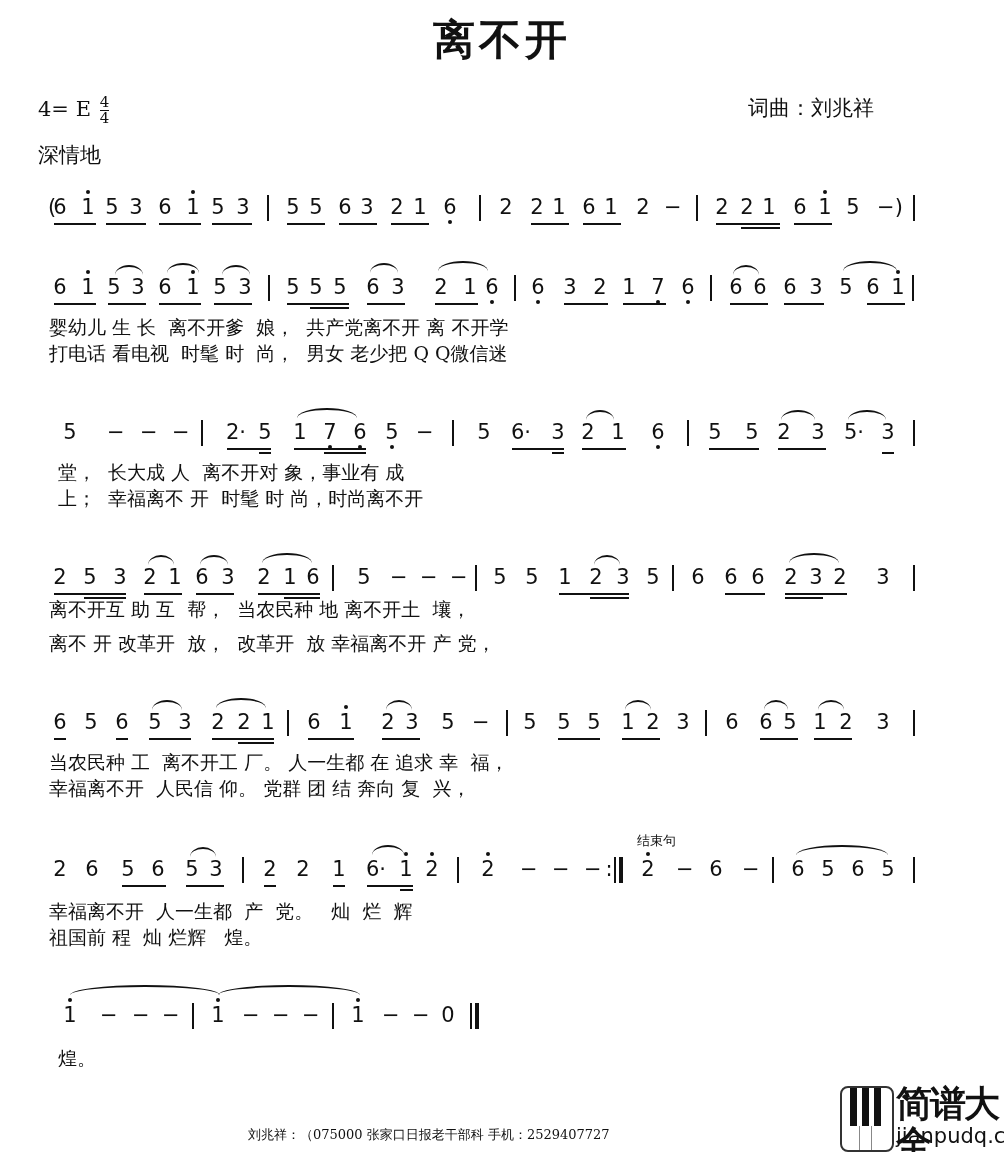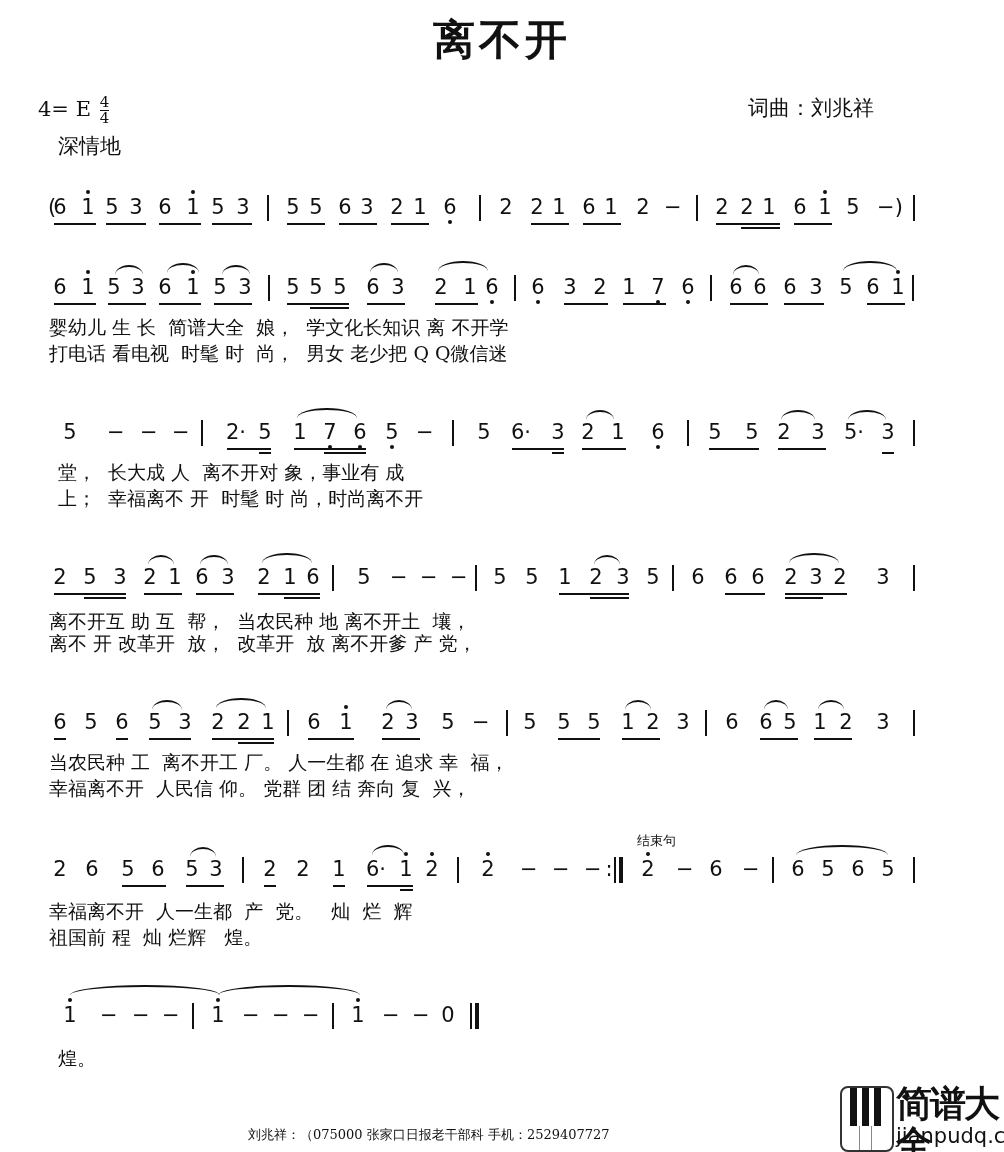--- a/index.html
+++ b/index.html
@@ -25,21 +25,21 @@
 
 <div class="abs title">离不开</div>
 
 <div class="abs meta" style="left:38px;top:95px;">
   <span>4= E</span>
   <span style="display:inline-block;vertical-align:middle;text-align:center;font-size:15px;line-height:15px;margin-left:2px;">
     <span style="display:block;border-bottom:1px solid #111;">4</span>
     <span style="display:block;">4</span>
   </span>
 </div>
-<div class="abs meta" style="left:38px;top:132px;margin-left:20px;">深情地</div>
+<div class="abs meta" style="left:38px;top:141px;">深情地</div>
 <div class="abs meta" style="left:748px;top:94px;">词曲：刘兆祥</div>
 
 <div class="row" style="top:195px;">
   <span class="n" style="left:44px;">(</span>
   <span class="n" style="left:52px;">6</span>
     <span class="n hi" style="left:80px;">1</span>
   <span class="n" style="left:104px;">5</span>
     <span class="n" style="left:128px;">3</span>
   <span class="n" style="left:157px;">6</span>
     <span class="n hi" style="left:185px;">1</span>
@@ -131,21 +131,21 @@
     <span class="n" style="left:808px;">3</span>
   <span class="n" style="left:838px;">5</span>
   <span class="n" style="left:865px;">6</span>
     <span class="n hi" style="left:890px;">1</span>
   <div class="slur" style="left:733px;top:-10px;width:26px;"></div>
     <div class="slur" style="left:843px;top:-14px;width:54px;"></div>
   <div class="ul" style="left:730px;top:28px;width:38px;"></div>
     <div class="ul" style="left:784px;top:28px;width:40px;"></div>
     <div class="ul" style="left:867px;top:28px;width:38px;"></div>
   <div class="bar" style="left:912px;top:0;"></div>
-  <div class="lyr" style="left:49px;top:40px;">婴幼儿 生 长  简谱大全  娘，  学文化长知识 离 不开学</div>
+  <div class="lyr" style="left:49px;top:40px;">婴幼儿 生 长  离不开爹  娘，  共产党离不开 离 不开学</div>
   <div class="lyr" style="left:49px;top:66px;">打电话 看电视  时髦 时  尚，  男女 老少把 Q Q微信迷</div>
 </div>
 
 <div class="row" style="top:420px;">
   <span class="n" style="left:62px;">5</span>
     <span class="n" style="left:107px;">−</span>
     <span class="n" style="left:140px;">−</span>
     <span class="n" style="left:172px;">−</span>
   <div class="bar" style="left:201px;top:0;"></div>
   <span class="n" style="left:225px;width:22px;">2·</span>
@@ -229,22 +229,22 @@
     <span class="n" style="left:750px;">6</span>
   <span class="n" style="left:783px;">2</span>
     <span class="n" style="left:808px;">3</span>
     <span class="n" style="left:832px;">2</span>
   <span class="n" style="left:875px;">3</span>
   <div class="slur" style="left:789px;top:-12px;width:50px;"></div>
   <div class="ul" style="left:725px;top:28px;width:40px;"></div>
   <div class="ul" style="left:785px;top:28px;width:62px;"></div>
     <div class="ul" style="left:785px;top:32px;width:38px;"></div>
   <div class="bar" style="left:913px;top:0;"></div>
-  <div class="lyr" style="left:49px;top:44px;">离不开互 助 互  帮，  当农民种 地 离不开土  壤，</div>
-  <div class="lyr" style="left:49px;top:66px;">离不 开 改革开  放，  改革开  放 离不开爹 产 党，</div>
+  <div class="lyr" style="left:49px;top:32px;">离不开互 助 互  帮，  当农民种 地 离不开土  壤，</div>
+  <div class="lyr" style="left:49px;top:66px;">离不 开 改革开  放，  改革开  放 幸福离不开 产 党，</div>
 </div>
 
 <div class="row" style="top:710px;">
   <span class="n" style="left:52px;">6</span>
     <span class="n" style="left:83px;">5</span>
     <span class="n" style="left:114px;">6</span>
   <span class="n" style="left:147px;">5</span>
     <span class="n" style="left:177px;">3</span>
   <span class="n" style="left:210px;">2</span>
     <span class="n" style="left:236px;">2</span>

